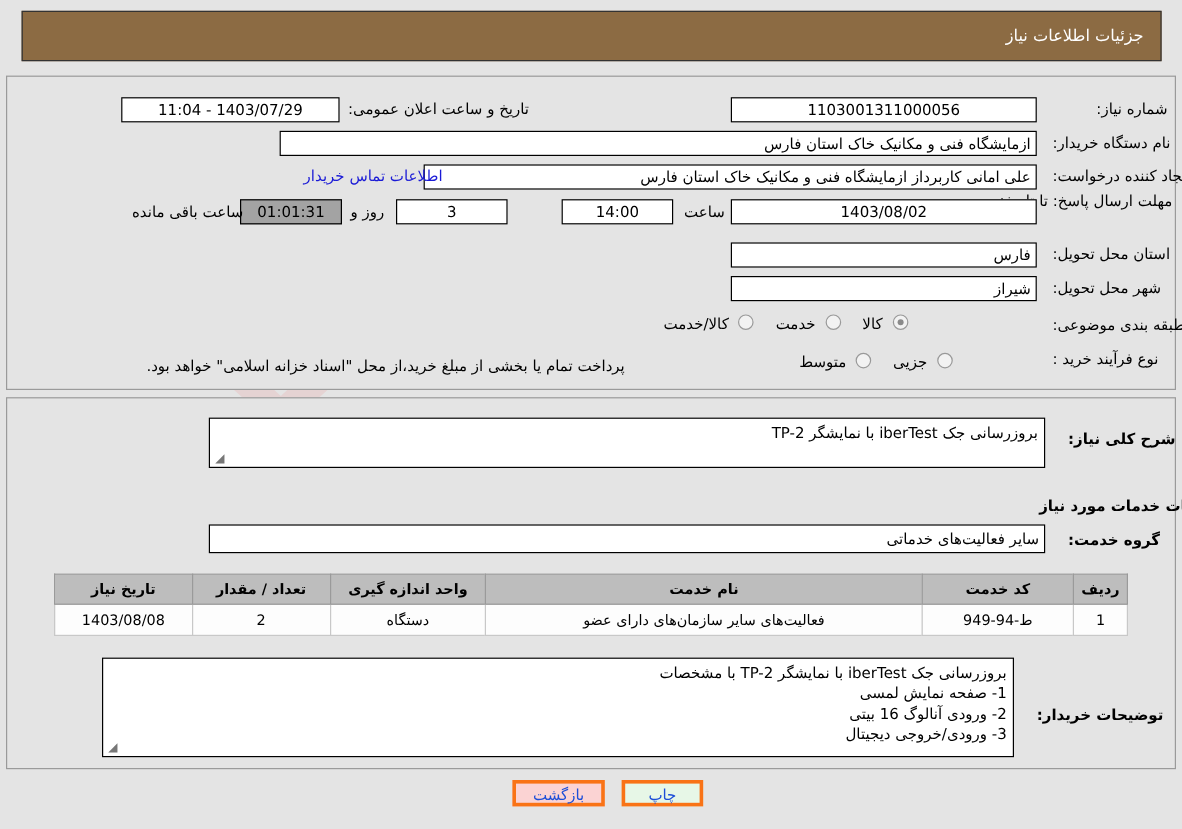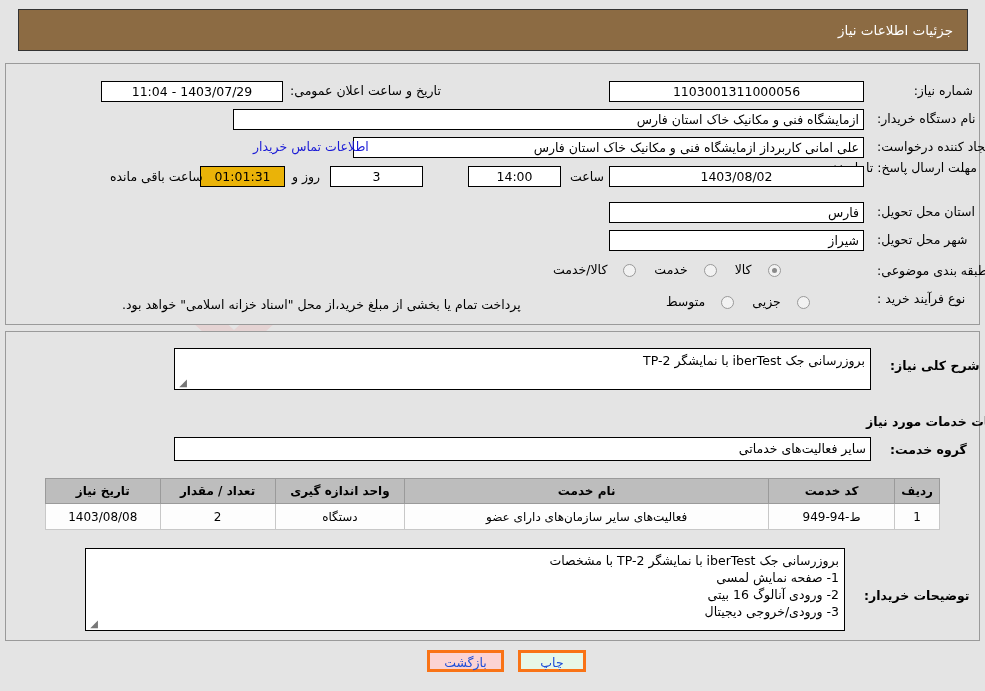--- a/index.html
+++ b/index.html
@@ -76,21 +76,21 @@
     height: 21px;
     line-height: 19px;
     font-size: 12.5px;
     padding: 0 4px;
     text-align: center;
     white-space: nowrap;
     overflow: hidden;
     color: #000;
   }
   .fld.rt { text-align: right; }
-  .fld.cream { background: #eab308; }
+  .fld.cream { background: #a3a3a3; }
 
   .linklike {
     color: #1a1ad6;
     font-size: 12.5px;
     white-space: nowrap;
     cursor: pointer;
   }
 
   
   .radio {
@@ -105,21 +105,21 @@
   }
   .radio.on::after {
     content: "";
     position: absolute;
     left: 3px; top: 3px;
     width: 5px; height: 5px;
     border-radius: 50%;
     background: #8a8a8a;
   }
   .radio-group { display: flex; align-items: center; gap: 6px; }
-  .radio-item { display: flex; align-items: flex-end; gap: 16px; }
+  .radio-item { display: flex; align-items: flex-start; gap: 8px; }
   .radio-item span { font-size: 12.5px; }
 
   
   .ta {
     background: #ffffff;
     border: 1px solid #000;
     font-size: 12.5px;
     padding: 3px 5px 0 5px;
     text-align: right;
     overflow: hidden;

